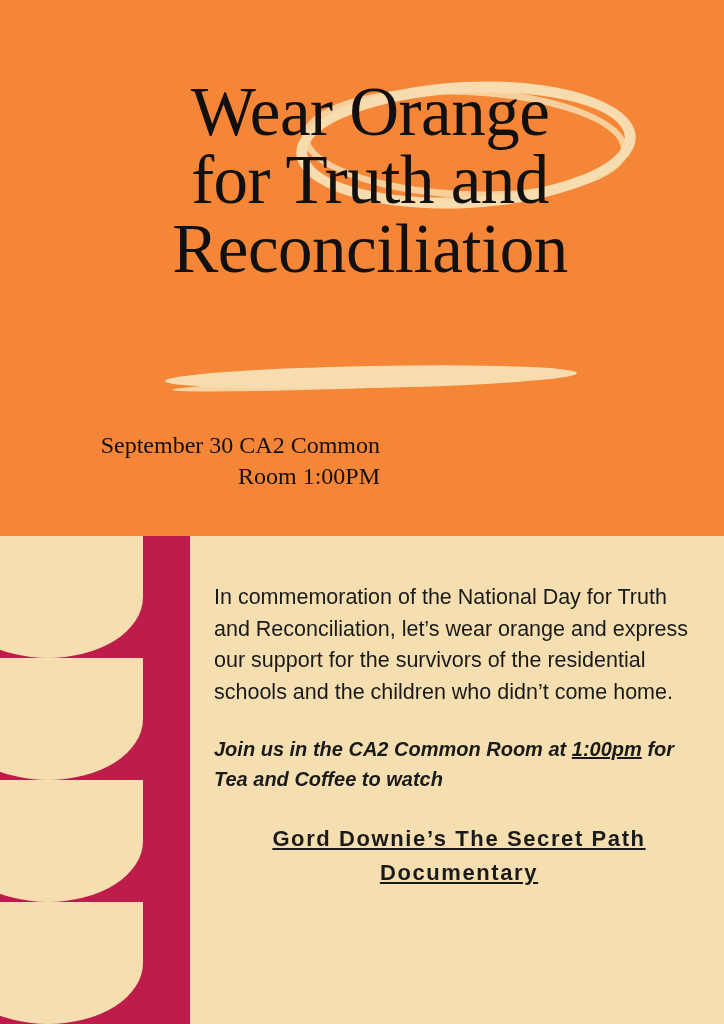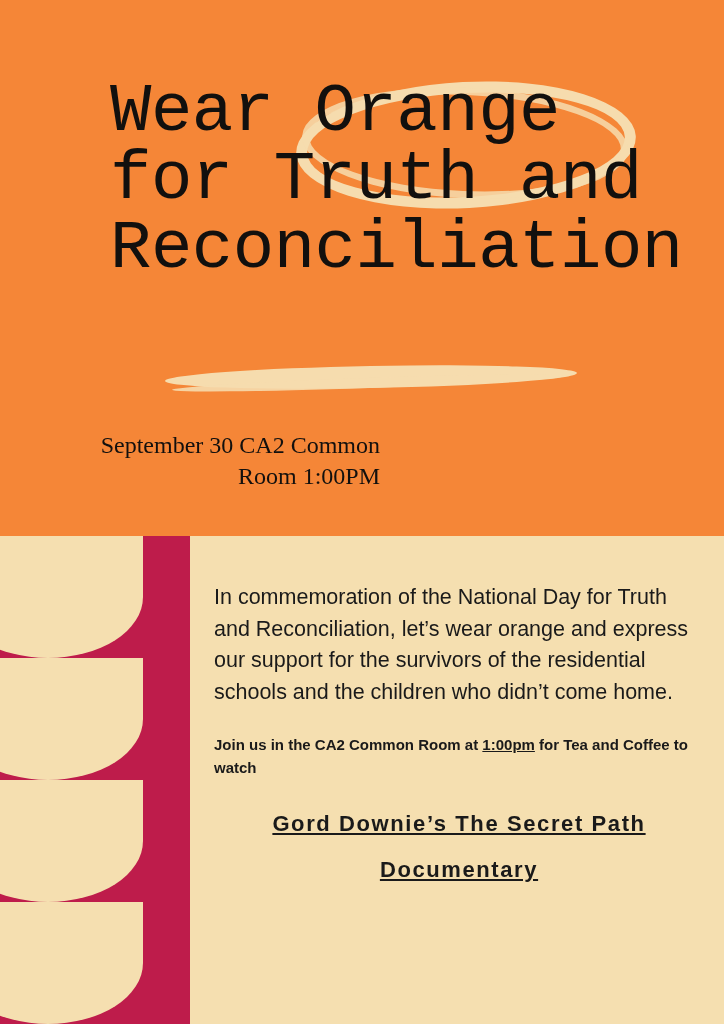--- a/index.html
+++ b/index.html
@@ -29,25 +29,26 @@
     width: 724px;
     height: 536px;
     background: #F58637;
   }
 
   .headline {
     position: absolute;
     left: 110px;
     top: 78px;
     width: 520px;
-    font-family: Liberation Mono, monospace;
+    font-family: Liberation Serif, serif;
     font-size: 69px;
     line-height: 0.99;
     color: #12100E;
     letter-spacing: -0.5px;
+    text-align: center;
   }
   .headline .line {
     position: relative;
     z-index: 3;
     white-space: nowrap;
   }
 
   
   .circle-scribble {
     position: absolute;
@@ -155,36 +156,37 @@
     top: 566px;
     width: 490px;
     color: #1A1A1A;
   }
   .para {
     font-size: 21.5px;
     line-height: 1.47;
     margin: 16px 0 26px 0;
   }
   .para-bold {
-    font-size: 15px;
+    font-size: 20px;
     font-weight: bold;
     line-height: 1.5;
     margin: 12px 0 28px 0;
+    font-style: italic;
   }
   .para-bold .u {
     text-decoration: underline;
   }
   .title-line {
     font-size: 22px;
     font-weight: bold;
     letter-spacing: 1.6px;
     line-height: 1.55;
     text-align: center;
     text-decoration: underline;
-    margin: 12px;
+    margin: 0;
   }
 </style>
 </head>
 <body>
 
 <div class="poster">
 
   <div class="top-panel">
 
     <div class="circle-scribble"></div>

